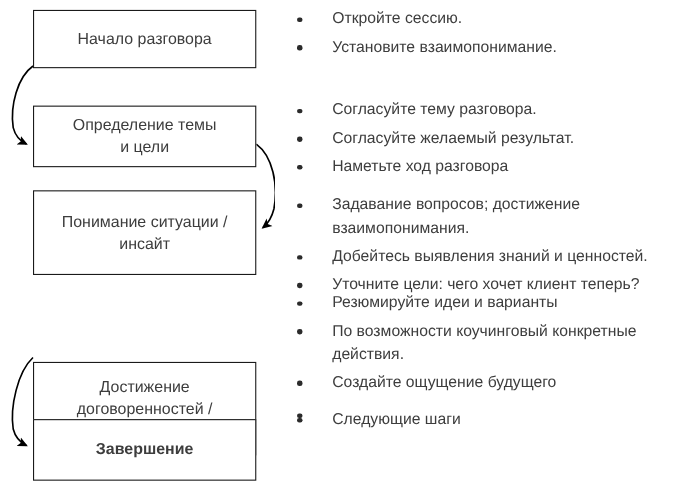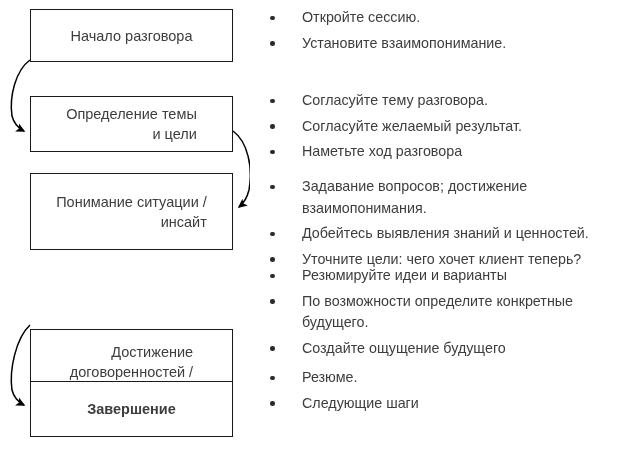--- a/index.html
+++ b/index.html
@@ -36,21 +36,21 @@
   .flow-box {
     position: absolute;
     left: 30px;
     width: 203px;
     box-sizing: border-box;
     border: 1.4px solid #1a1a1a;
     background: #ffffff;
     display: flex;
     align-items: center;
     justify-content: center;
-    text-align: right;
+    text-align: center;
     font-size: 14.5px;
     line-height: 20px;
     color: #3d3d3d;
     padding: 2px 6px;
   }
 
   .flow-box .flow-box-label {
     display: block;
     white-space: pre-line;
   }
@@ -206,32 +206,31 @@
       </div>
     </div>
 
     <div class="bullet-group" id="bullet-group-3">
       <div class="bullet-item">
         <span class="bullet-marker"></span>
         <span class="bullet-text">Резюмируйте идеи и варианты</span>
       </div>
       <div class="bullet-item">
         <span class="bullet-marker"></span>
-        <span class="bullet-text">По возможности определите конкретные будущего.</span>
+        <span class="bullet-text">По возможности коучинговый конкретные действия.</span>
       </div>
       <div class="bullet-item">
         <span class="bullet-marker"></span>
         <span class="bullet-text">Создайте ощущение будущего</span>
       </div>
     </div>
 
     <div class="bullet-group" id="bullet-group-4">
       <div class="bullet-item">
         <span class="bullet-marker"></span>
-        <span class="bullet-text">Резюме.</span>
       </div>
       <div class="bullet-item">
         <span class="bullet-marker"></span>
         <span class="bullet-text">Следующие шаги</span>
       </div>
     </div>
 
   </div>
 
 </div>

